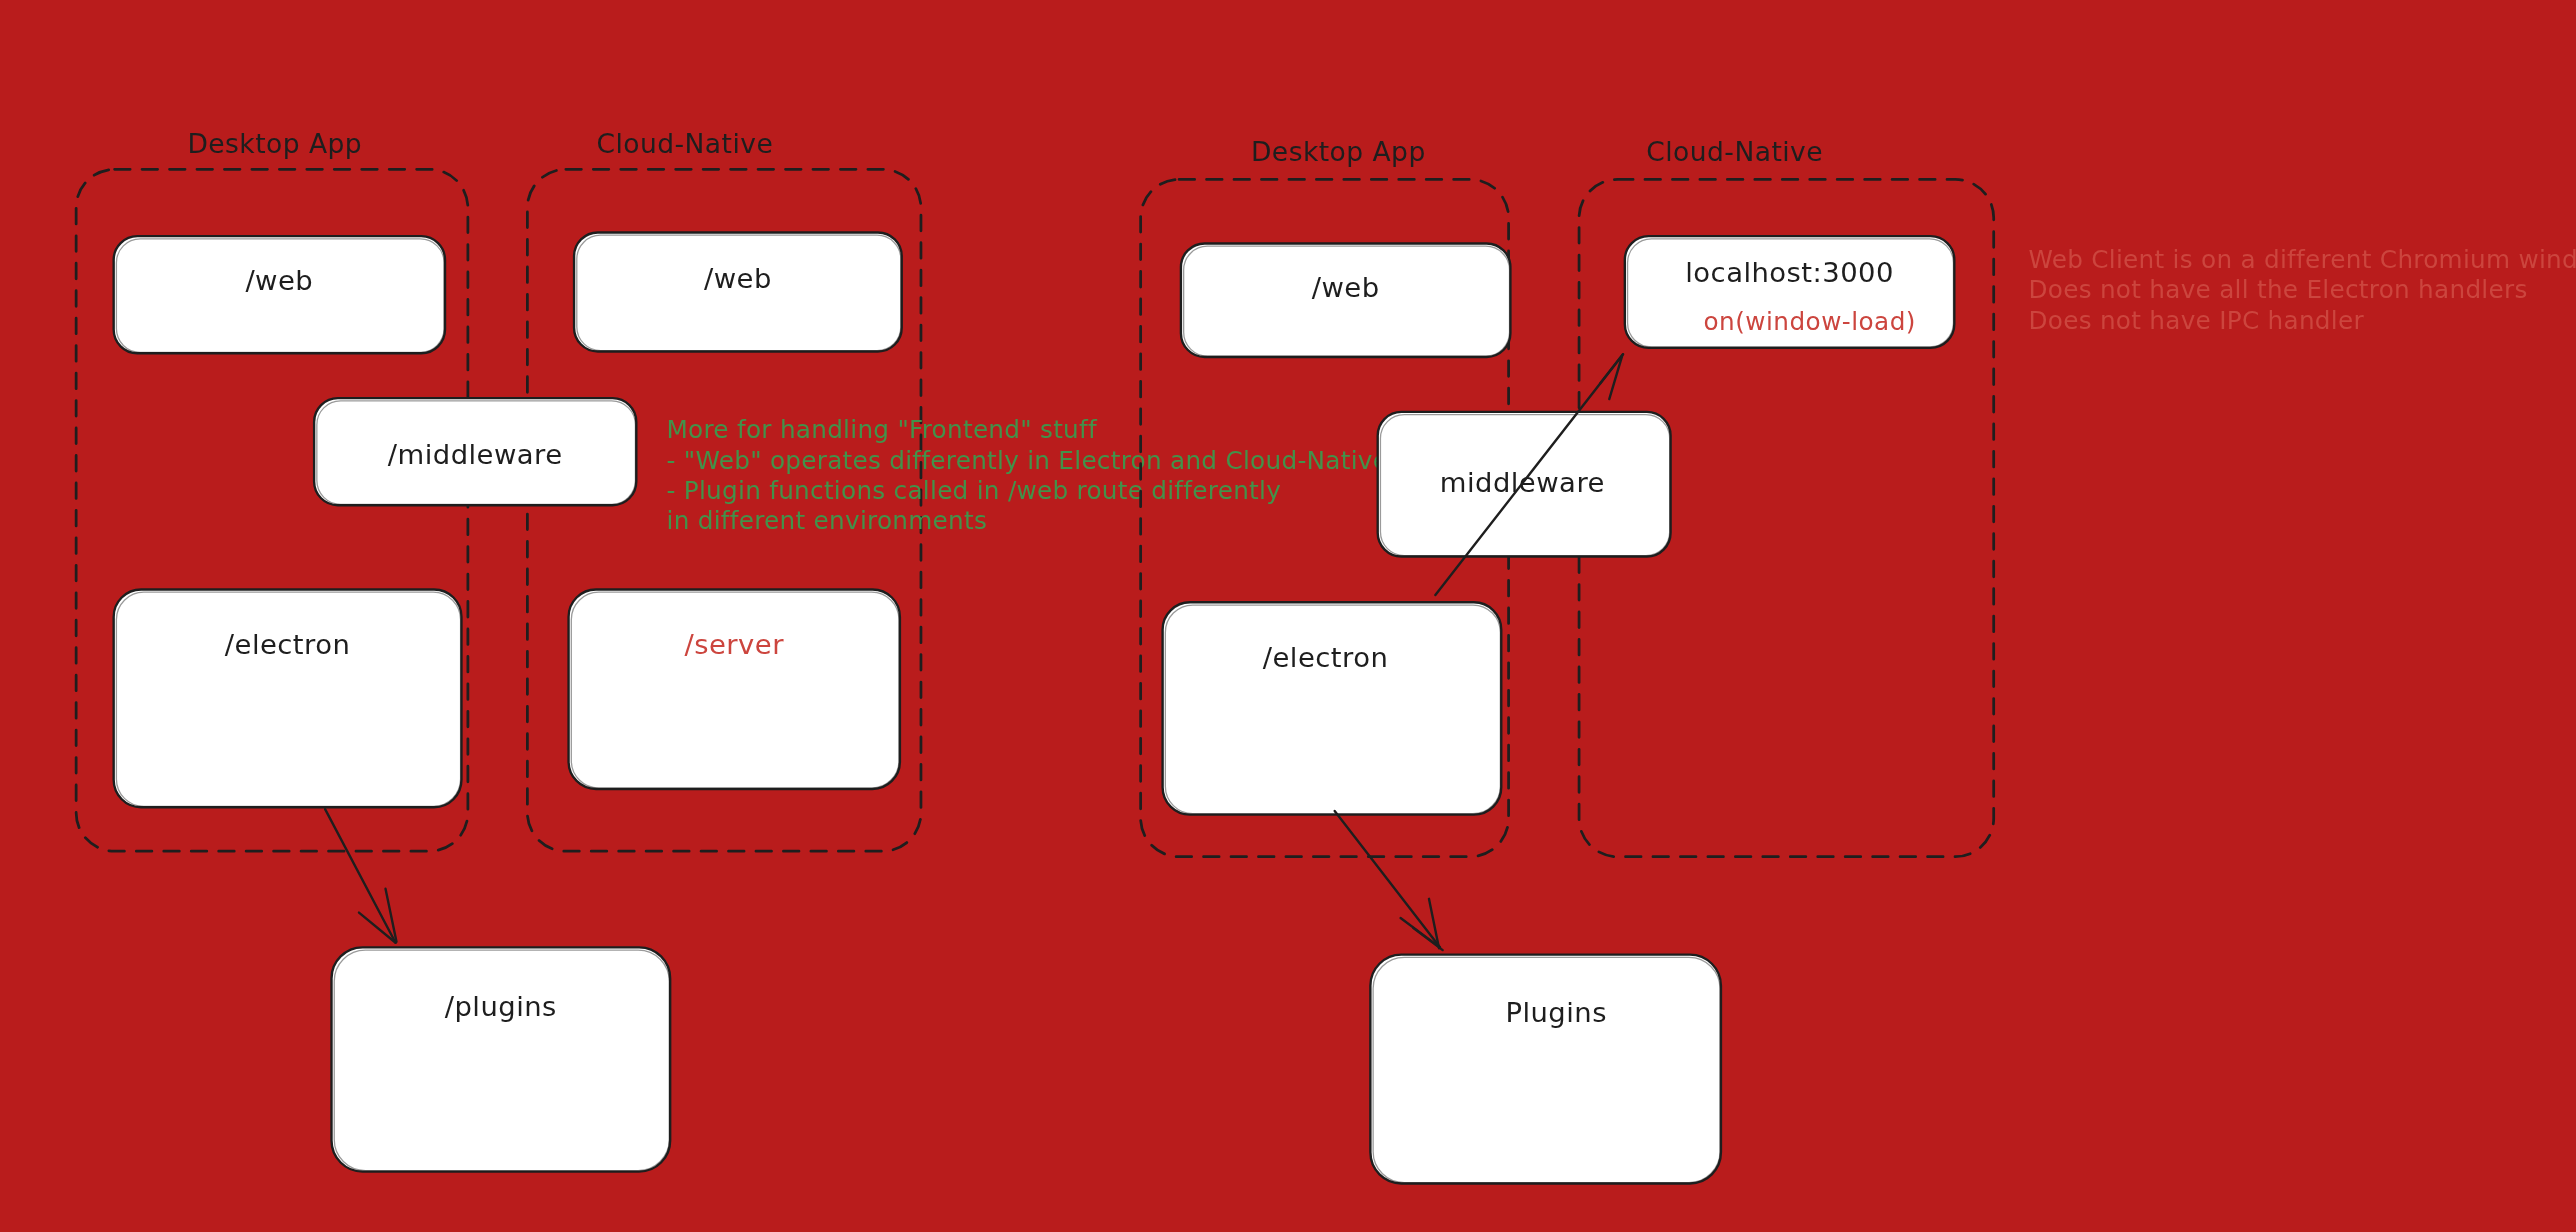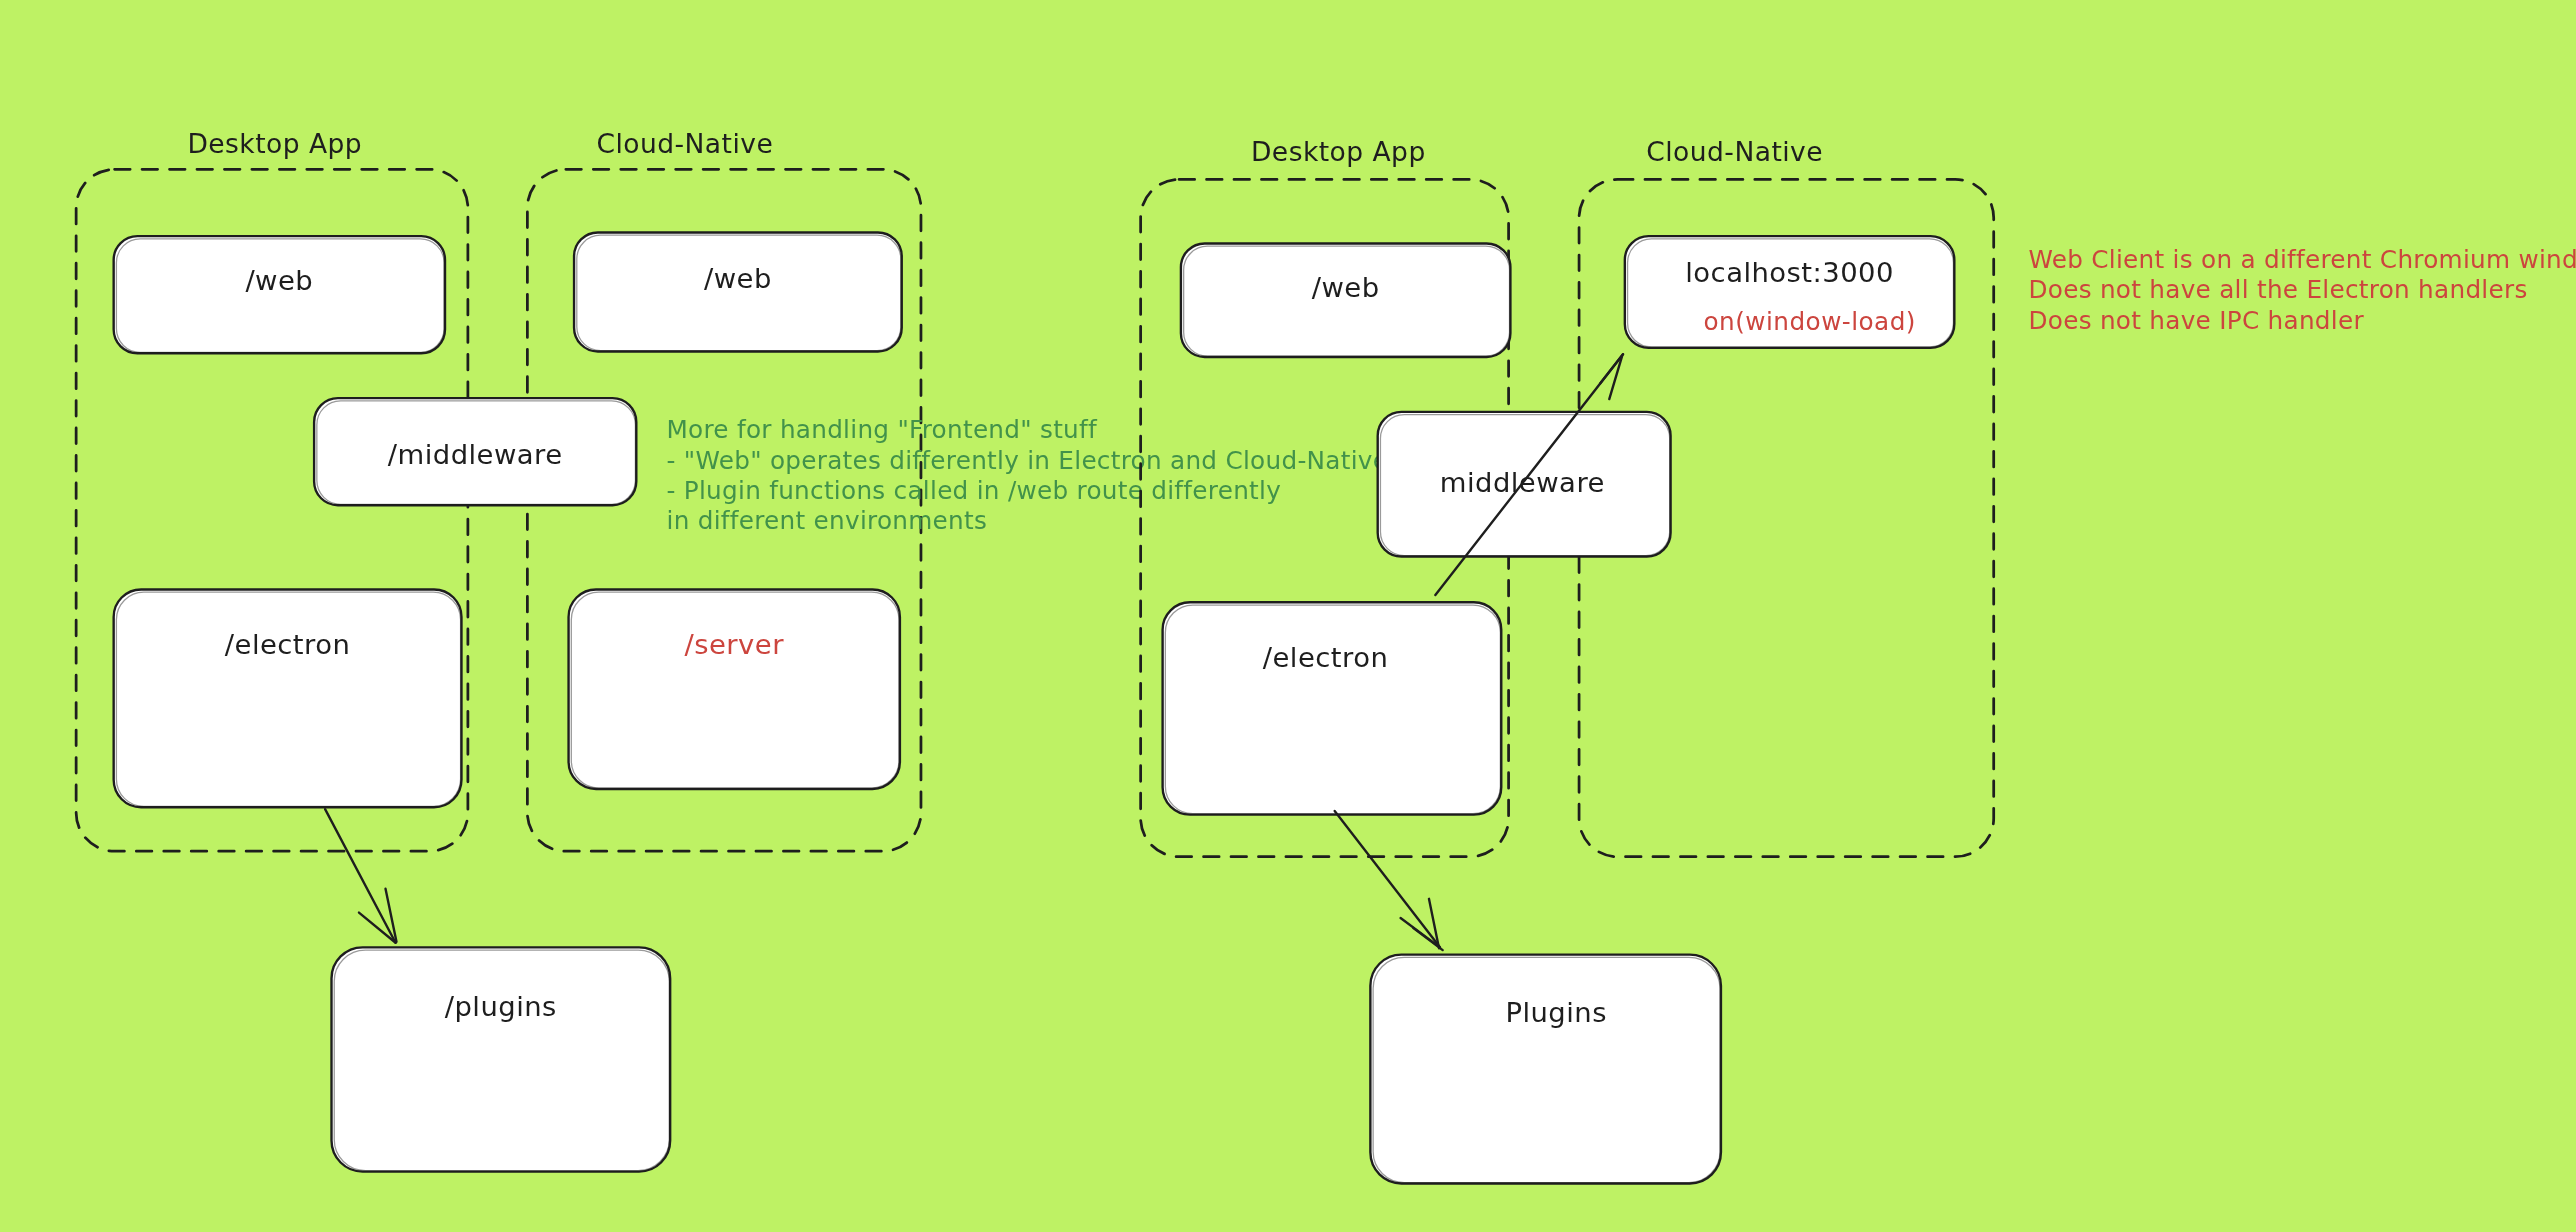--- a/index.html
+++ b/index.html
@@ -1,16 +1,16 @@
 <!DOCTYPE html>
 <html style="--ink: #1e1e1e; --green: #42924a; --red: #cc453e;font-size:14.6px"><head>
 <meta charset="utf-8">
 <style>
   html,body{margin:0;padding:0;background:#ffffff;}
-  .stage{position:relative;width:2576px;height:1232px;background:#bef264;overflow:hidden;}
+  .stage{position:relative;width:2576px;height:1232px;background:#b91c1c;overflow:hidden;}
   svg{display:block;font-family:"DejaVu Sans",sans-serif;}
   .container{fill:none;stroke:var(--ink);stroke-width:3;stroke-dasharray:17 13;stroke-linecap:round;}
   .box{fill:#ffffff;stroke:var(--ink);stroke-width:2.6;}
   .box-ghost{fill:none;stroke:var(--ink);stroke-width:1.4;opacity:.45;}
   .lbl{fill:var(--ink);font-size:30px;letter-spacing:.5px;}
   .lbl-mid{text-anchor:middle;}
   .ttl{fill:var(--ink);font-size:29px;text-anchor:middle;letter-spacing:.5px;}
   .red{fill:var(--red);}
   .note{font-size:27px;letter-spacing:.3px;}
   .note-green{fill:var(--green);}

